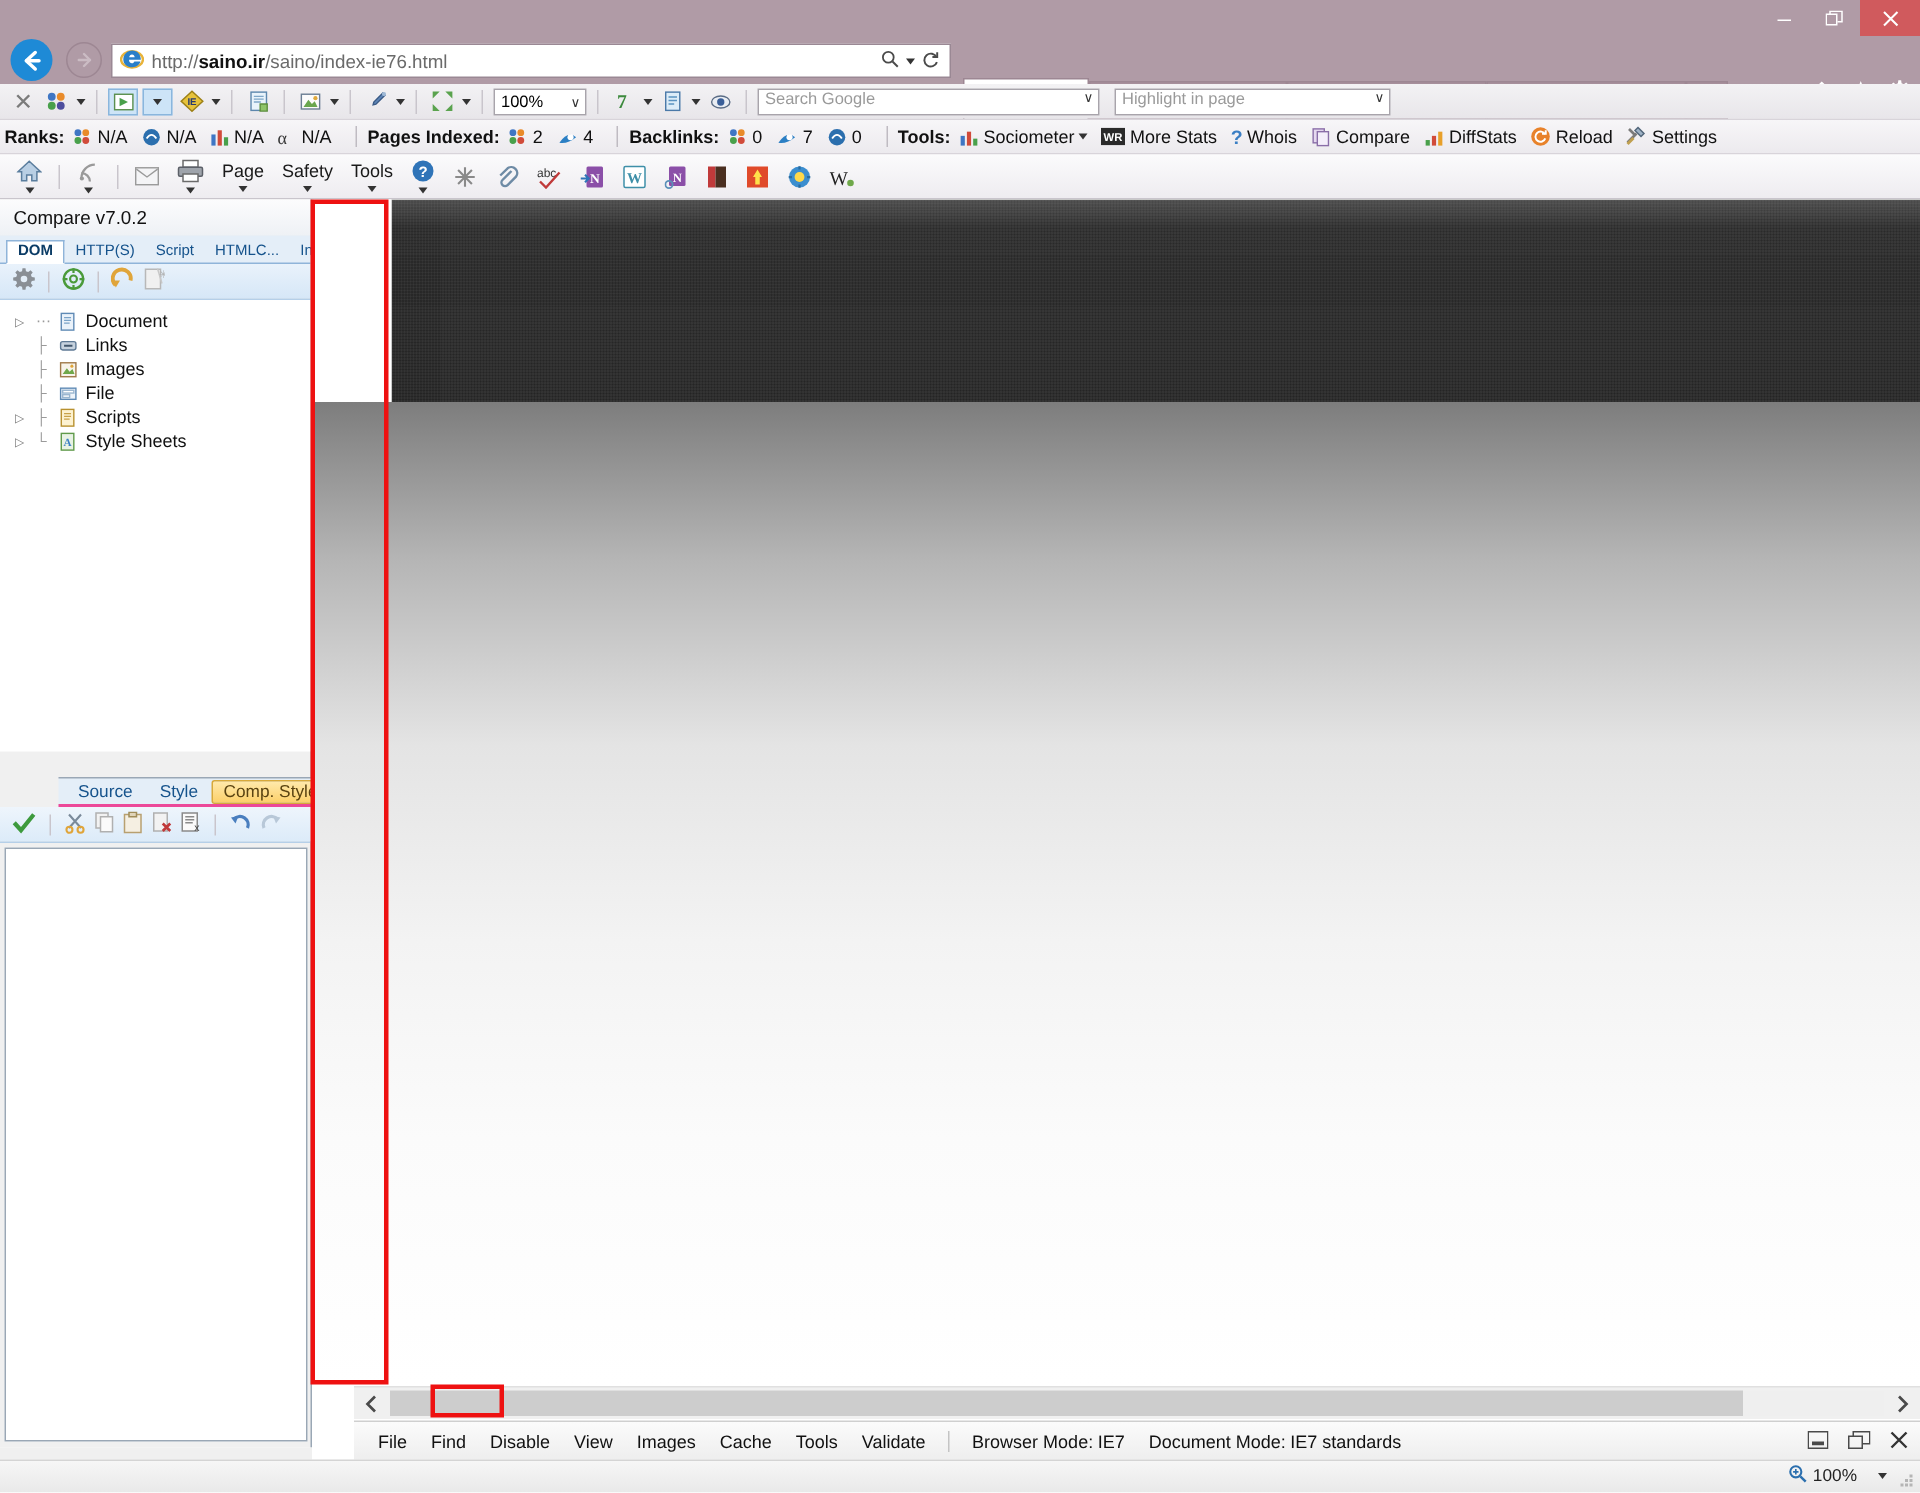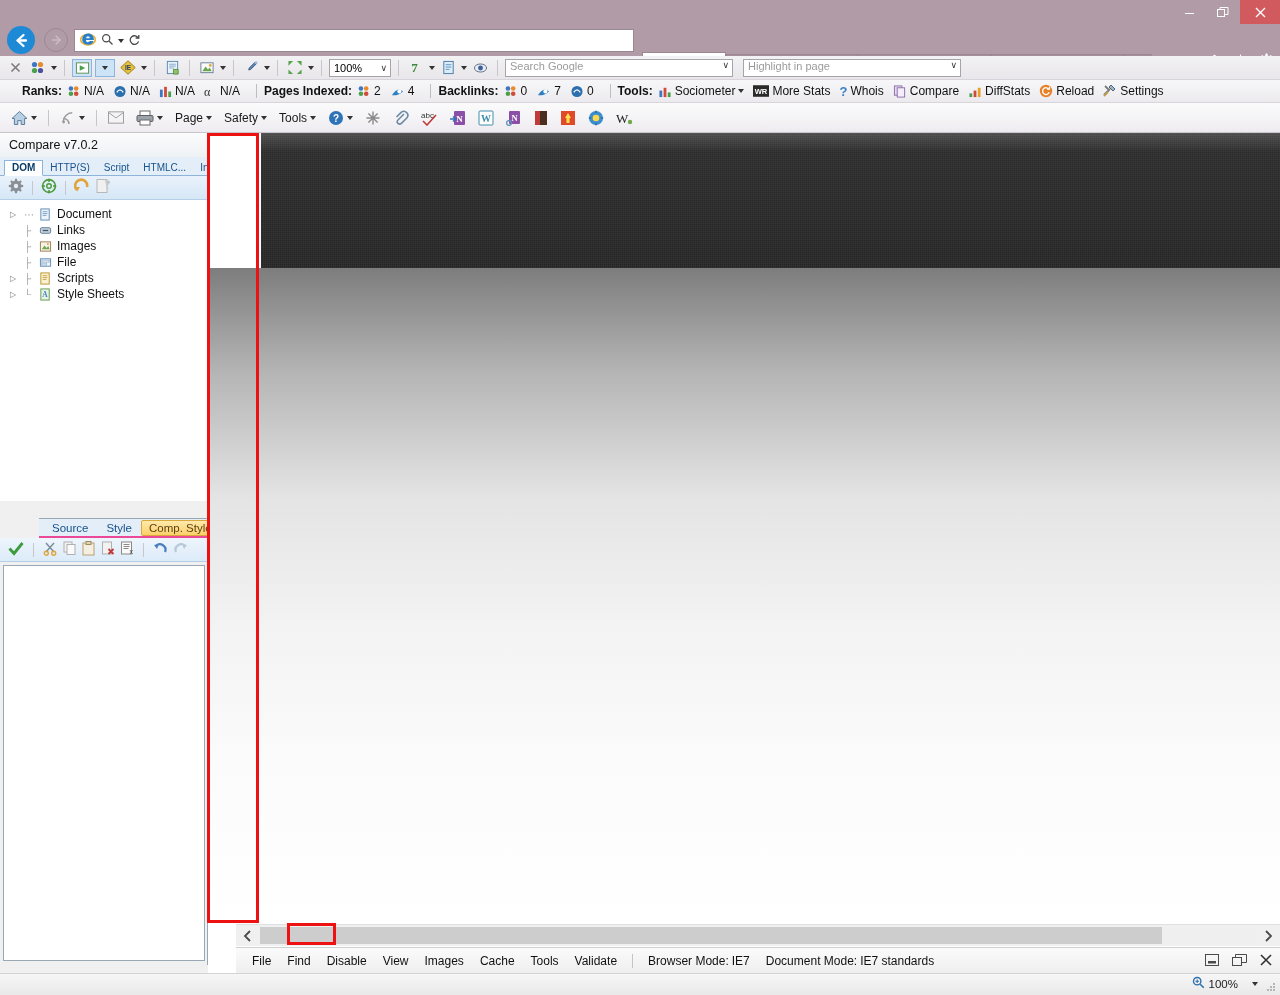--- a/index.html
+++ b/index.html
@@ -84,34 +84,34 @@
     font-size:11px; color:#9a9a9a;
   }
   .vcaret{ font-size:9px; color:#333; }
   .btn-on{ background:#cde4f7; border:1px solid #8ab6dd; }
 
   
   .seorow{
     position:absolute; left:0; top:80px; width:1280px; height:23px;
     background:linear-gradient(#f7f6f8,#eceaee);
     border-bottom:1px solid #d8d4da;
-    display:flex; align-items:center; font-size:12px; color:#111; padding-left:22px;
+    display:flex; align-items:center; font-size:12px; color:#111; padding-left:3px;
   }
   .seorow b{ font-weight:bold; }
   .seo-item{ display:flex; align-items:center; gap:3px; margin-right:9px; white-space:nowrap; }
   .seo-sep{ width:1px; height:14px; background:#bfbbc2; margin:0 7px; }
 
   
   .cmdrow{
     position:absolute; left:0; top:103px; width:1280px; height:30px;
     background:linear-gradient(#fbfbfc,#eeecf0);
     border-bottom:1px solid #c9c5cc;
     display:flex; align-items:center; font-size:12px; color:#1a1a1a; padding-left:6px; gap:2px;
   }
-  .cmd-item{ display:flex; align-items:center; gap:3px; padding:2px 5px; white-space:nowrap; }
+  .cmd-item{ display:flex; align-items:center; gap:3px; padding:2px 5px; white-space:nowrap;flex-direction:column; }
 
   
   .dbg{
     position:absolute; left:0; top:133px; width:208px; height:832px;
     background:#f0f0f0; border-right:1px solid #9aa7b5;
   }
   .dbg-title{ height:24px; display:flex; align-items:center; padding-left:9px; font-size:12.5px; color:#111;
     background:linear-gradient(#fcfcfd,#eef1f5); }
   .dbg-tabs{
     height:19px; display:flex; align-items:flex-end; gap:0;
@@ -249,20 +249,21 @@
       </svg>
     </div>
 
     <div class="addr">
       <span class="ie-ico">
         <svg width="16" height="16" viewBox="0 0 16 16">
           <ellipse cx="8" cy="8.6" rx="7.3" ry="5.4" fill="none" stroke="#e8b33a" stroke-width="1.6"></ellipse>
           <path d="M8.2,2.6 C4.6,2.6 2.2,5.4 2.2,8.6 C2.2,11.8 4.8,13.8 8.2,13.8 C11,13.8 13,12.2 13.6,10 L9.6,10 C9.2,10.8 8.8,11.2 8,11.2 C6.8,11.2 6,10.3 6,8.9 L13.9,8.9 C14,5.2 11.6,2.6 8.2,2.6 Z M6.1,7.2 C6.3,6 7,5.3 8,5.3 C9,5.3 9.7,6 9.8,7.2 Z" fill="#2a7fc9"></path>
         </svg>
       </span>
+      <span class="addr-text"><span>http://</span><b>saino.ir</b><span>/saino/index-ie76.html</span></span>
       <span class="addr-icons">
         <span>
           <svg width="13" height="13" viewBox="0 0 13 13">
               <circle cx="5.2" cy="5.2" r="3.6" fill="none" stroke="#4a4a4a" stroke-width="1.2"></circle>
               <path d="M8,8 L11.5,11.5" stroke="#4a4a4a" stroke-width="1.3"></path>
             </svg>
         </span>
         <span class="caret"></span>
         <span>
           <svg width="13" height="13" viewBox="0 0 13 13">
@@ -432,21 +433,21 @@
           <circle cx="8" cy="7" r="2.6" fill="#3a5f99"></circle>
         </svg>
     </span>
     <span class="sep"></span>
 
     <div class="selbox" style="width:228px;">
       <span>Search Google</span>
       <span class="vcaret">∨</span>
     </div>
     <span style="width:4px"></span>
-    <div class="selbox" style="width:218px;">
+    <div class="selbox" style="width:184px;">
       <span>Highlight in page</span>
       <span class="vcaret">∨</span>
     </div>
   </div>
 
   <div class="seorow">
     <b>Ranks:</b>
     <span style="width:5px"></span>
     <span class="seo-item">
       <svg width="14" height="13" viewBox="0 0 16 14">

